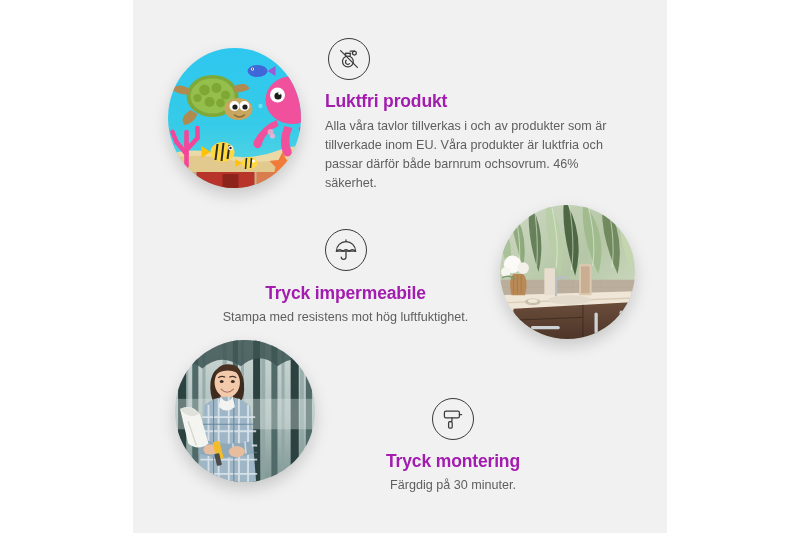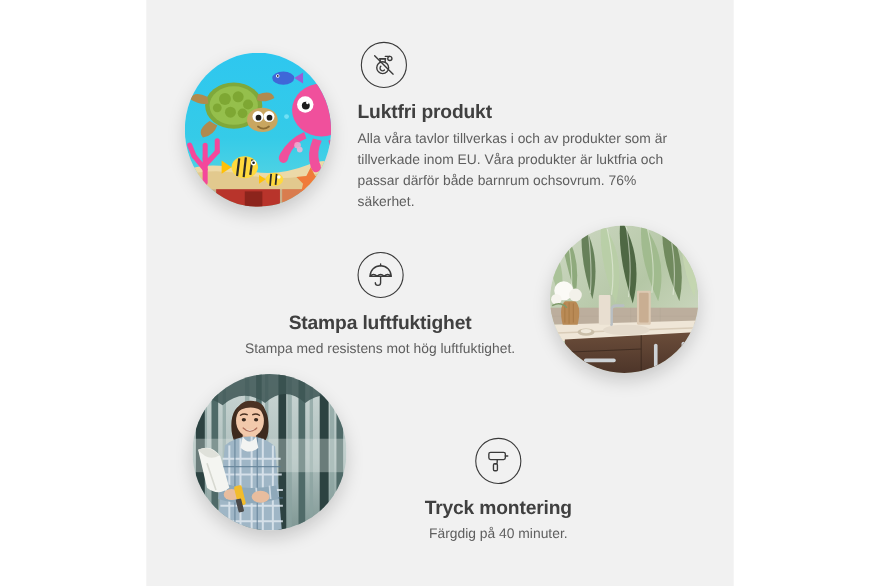--- a/index.html
+++ b/index.html
@@ -32,21 +32,21 @@
     border: 1.4px solid #3a3a3a;
     display: flex;
     align-items: center;
     justify-content: center;
   }
   .icon-badge svg { display: block; }
 
   .feature-title {
     font-size: 17.5px;
     font-weight: bold;
-    color: #404040;
+    color: #a21caf;
     letter-spacing: -0.15px;
     line-height: 1.25;
     white-space: nowrap;
   }
 
   .feature-body {
     font-size: 12.6px;
     color: #5e5e5e;
     line-height: 1.52;
   }
@@ -199,21 +199,21 @@
         <path d="M6.5 15.5 a5.4 5.4 0 0 1 5.4 -5.4 a5.4 5.4 0 0 1 5.4 5.4 a5.4 5.4 0 0 1 -5.4 5.4 a5.4 5.4 0 0 1 -5.4 -5.4 z"></path>
         <path d="M9.6 10.1 V7.4 h4.6 v2.7"></path>
         <path d="M9.2 7.4 h5.4"></path>
         <path d="M14.2 5.2 h4.2"></path>
         <path d="M18.4 5.2 a1.9 1.9 0 1 0 0 3.8 a1.9 1.9 0 0 0 0 -3.8 z"></path>
         <path d="M10.2 14.3 a2.3 2.3 0 1 0 3.3 3.3"></path>
         <path d="M4.6 4.6 L21.4 21.4"></path>
       </svg>
     </div>
     <div class="feature-title">Luktfri produkt</div>
-    <div class="feature-body">Alla våra tavlor tillverkas i och av produkter som är tillverkade inom EU. Våra produkter är luktfria och passar därför både barnrum ochsovrum. 76% säkerhet.</div>
+    <div class="feature-body">Alla våra tavlor tillverkas i och av produkter som är tillverkade inom EU. Våra produkter är luktfria och passar därför både barnrum ochsovrum. 46% säkerhet.</div>
   </div>
 
   <div class="photo-circle" id="photo-bathroom">
     <svg viewBox="0 0 140 140" preserveAspectRatio="xMidYMid slice">
       <defs>
         <linearGradient id="leafBg" x1="0" y1="0" x2="1" y2="1">
           <stop offset="0%" stop-color="#cfd9c5"></stop>
           <stop offset="50%" stop-color="#b5c7a6"></stop>
           <stop offset="100%" stop-color="#d8e0cc"></stop>
         </linearGradient>
@@ -289,21 +289,21 @@
 
   <div class="feature" id="feature-waterproof">
     <div class="icon-badge">
       <svg width="26" height="26" viewBox="0 0 26 26" fill="none" stroke="#3a3a3a" stroke-width="1.25" stroke-linecap="round" stroke-linejoin="round">
         <path d="M3.4 14.2 a9.6 9.6 0 0 1 19.2 0 z"></path>
         <path d="M3.4 14.2 q3.2 -3.4 6.4 0 q3.2 -3.4 6.4 0 q3.2 -3.4 6.4 0"></path>
         <path d="M13 14.2 V20 a2.4 2.4 0 0 1 -4.8 0"></path>
         <path d="M13 4.6 V2.9"></path>
       </svg>
     </div>
-    <div class="feature-title">Stampa luftfuktighet</div>
+    <div class="feature-title">Tryck impermeabile</div>
     <div class="feature-body">Stampa med resistens mot hög luftfuktighet.</div>
   </div>
 
   <div class="photo-circle" id="photo-installer">
     <svg viewBox="0 0 140 140" preserveAspectRatio="xMidYMid slice">
       <defs>
         <linearGradient id="forestGrad" x1="0" y1="0" x2="0" y2="1">
           <stop offset="0%" stop-color="#cdd8d6"></stop>
           <stop offset="55%" stop-color="#aebfbd"></stop>
           <stop offset="100%" stop-color="#7f9794"></stop>
@@ -400,16 +400,16 @@
   <div class="feature" id="feature-easy-mounting">
     <div class="icon-badge">
       <svg width="26" height="26" viewBox="0 0 26 26" fill="none" stroke="#3a3a3a" stroke-width="1.25" stroke-linecap="round" stroke-linejoin="round">
         <rect x="4.4" y="5.2" width="15" height="6.6" rx="1.6"></rect>
         <path d="M19.4 8.5 h2.2"></path>
         <path d="M12 11.8 v2.4 a1.4 1.4 0 0 1 -1.4 1.4 h-0.6"></path>
         <rect x="8.6" y="15.6" width="3.6" height="6.4" rx="1.1"></rect>
       </svg>
     </div>
     <div class="feature-title">Tryck montering</div>
-    <div class="feature-body">Färgdig på 40 minuter.</div>
+    <div class="feature-body">Färgdig på 30 minuter.</div>
   </div>
 
 </div>
 
 </body></html>

